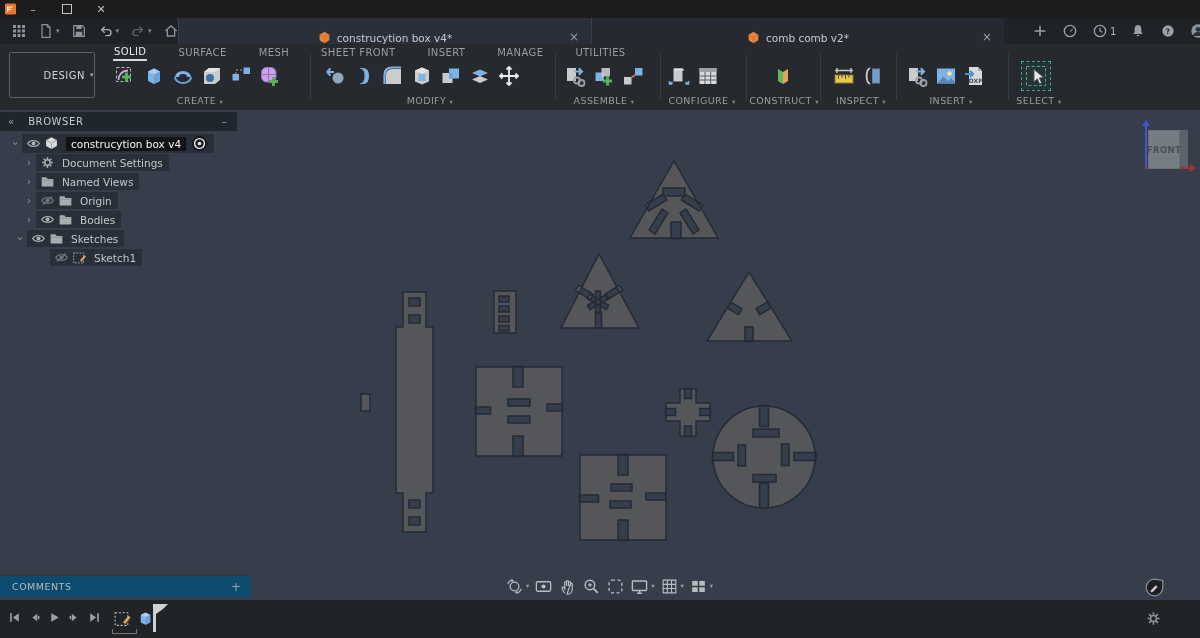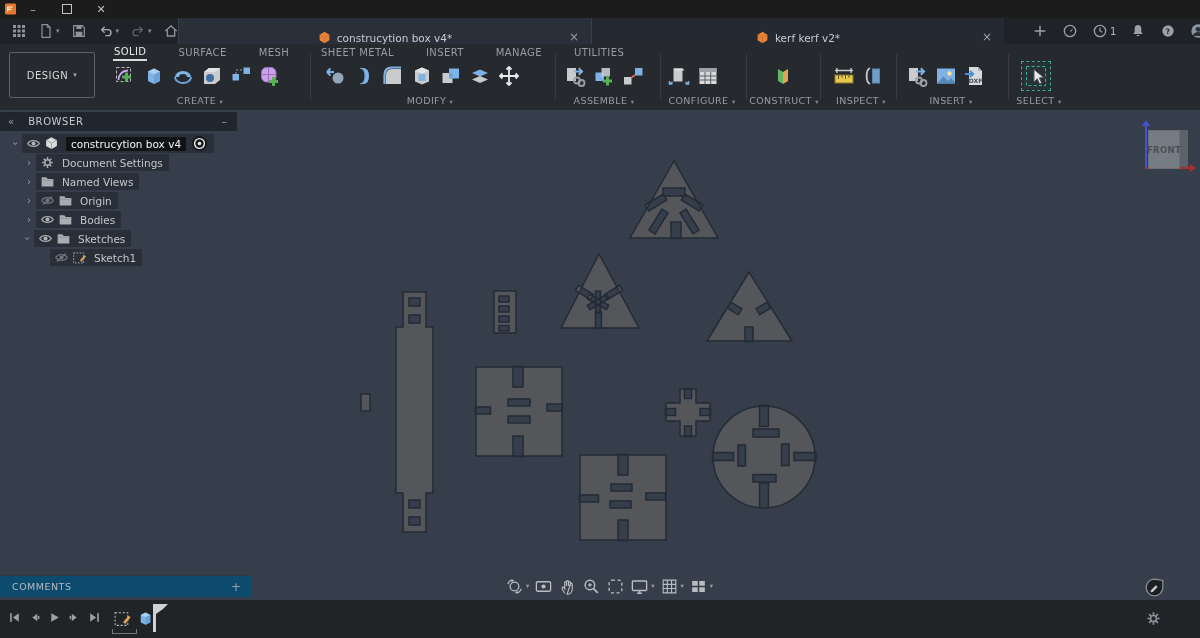--- a/index.html
+++ b/index.html
@@ -23,21 +23,21 @@
   .doc-tab .tab-cube{width:13px;height:13px;margin-right:6px;display:inline-flex;}
   .doc-tab .tab-label{font-size:10.5px;color:#c6cad0;}
   .doc-tab .tab-close{position:absolute;right:12px;color:#9aa0a6;font-size:12px;}
   #tabbar-right{display:flex;align-items:center;margin-left:14px;}
   .tr-item{display:flex;align-items:center;margin-left:14px;color:#9aa0a6;}
   .tr-item .ticon{width:16px;height:16px;display:inline-flex;}
   .tr-badge{font-size:10px;color:#b7bbbf;margin-left:2px;}
   
   .ribbon{position:absolute;left:0;top:44px;width:1200px;height:66px;background:#26292d;border-bottom:1px solid #17181a;}
   .design-btn{position:absolute;left:9px;top:8px;width:84px;height:44px;border:1px solid #5a6066;border-radius:2px;
-              display:flex;align-items:center;justify-content:center;color:#d5d6d8;font-size:10px;letter-spacing:.5px;}
+              display:flex;align-items:center;justify-content:flex-end;color:#d5d6d8;font-size:10px;letter-spacing:.5px;}
   .design-btn .caret{font-size:7px;margin-left:5px;color:#a7abaf;}
   #ribbon-tabs{position:absolute;left:113px;top:0;height:17px;display:flex;gap:30px;align-items:center;}
   .rtab{font-size:10px;letter-spacing:.4px;color:#989da2;white-space:nowrap;padding:2px 1px;}
   .rtab.active{color:#ececed;border-bottom:2px solid #d9dadb;}
   .rgroup{position:absolute;top:17px;height:48px;}
   .rg-icons{display:flex;gap:3px;align-items:center;height:30px;}
   .ricon{width:26px;height:26px;display:inline-flex;align-items:center;justify-content:center;}
   .ricon svg{width:24px;height:24px;}
   .tool-active{outline:1px dashed #3fae9f;outline-offset:1px;background:rgba(63,174,159,.07);}
   .rg-label{position:absolute;top:34px;font-size:9.5px;letter-spacing:.4px;color:#989da2;white-space:nowrap;transform:translateX(-50%);}
@@ -172,21 +172,21 @@
           <span class="tab-label">construcytion box v4*</span>
           <span class="tab-close">×</span>
         </div>
         <div class="doc-tab">
           <span class="tab-cube">
             <svg viewBox="0 0 16 16">
               <path d="M8 1 L14 4.5 V11.5 L8 15 L2 11.5 V4.5 Z" fill="#e8833a"></path>
               <path d="M2 4.5 L8 8 L14 4.5 M8 8 V15" fill="none" stroke="#c96a28"></path>
             </svg>
           </span>
-          <span class="tab-label">kerf kerf v2*</span>
+          <span class="tab-label">comb comb v2*</span>
           <span class="tab-close">×</span>
         </div>
       </div>
     <div id="tabbar-right">
         <span class="tr-item">
           <span class="ticon">
             <svg viewBox="0 0 24 24">
               <path d="M12 4 v16 M4 12 h16" stroke="#9aa0a6" stroke-width="2.2"></path>
             </svg>
           </span>
@@ -238,21 +238,21 @@
 
   <div class="ribbon">
     <div class="design-btn">
       <span>DESIGN</span>
       <span class="caret">▾</span>
     </div>
     <div id="ribbon-tabs">
         <span class="rtab active">SOLID</span>
         <span class="rtab">SURFACE</span>
         <span class="rtab">MESH</span>
-        <span class="rtab">SHEET METAL</span>
+        <span class="rtab">SHEET FRONT</span>
         <span class="rtab">INSERT</span>
         <span class="rtab">MANAGE</span>
         <span class="rtab">UTILITIES</span>
       </div>
     <div id="ribbon-groups">
         <div class="rgroup" style="left: 112px;">
           <span class="rg-icons">
             <span class="ricon">
               <svg viewBox="0 0 24 24">
                 <rect x="3.5" y="3.5" width="14" height="14" fill="none" stroke="#b9bdc1" stroke-dasharray="3 2"></rect>
@@ -654,21 +654,21 @@
             </span>
             <span class="slot">
               <svg viewBox="0 0 18 18">
                 <path d="M2 4 h5.5 l1.8 2 H16 v9 H2 z" fill="#a8adb2"></path>
                 <path d="M2 7.5 H16" stroke="#8e9398"></path>
               </svg>
             </span>
             <span class="blabel">Bodies</span>
           </span>
         </div>
-        <div class="brow" style="padding-left: 20px;">
+        <div class="brow" style="padding-left: 13px;">
           <span class="chev exp">›</span>
           <span class="pill">
             <span class="slot">
               <svg viewBox="0 0 18 18">
                 <path d="M2 9 C5 4.2 13 4.2 16 9 C13 13.8 5 13.8 2 9 Z" fill="none" stroke="#aeb2b6" stroke-width="1.4"></path>
                 <circle cx="9" cy="9" r="2.4" fill="#aeb2b6"></circle>
               </svg>
             </span>
             <span class="slot">
               <svg viewBox="0 0 18 18">

